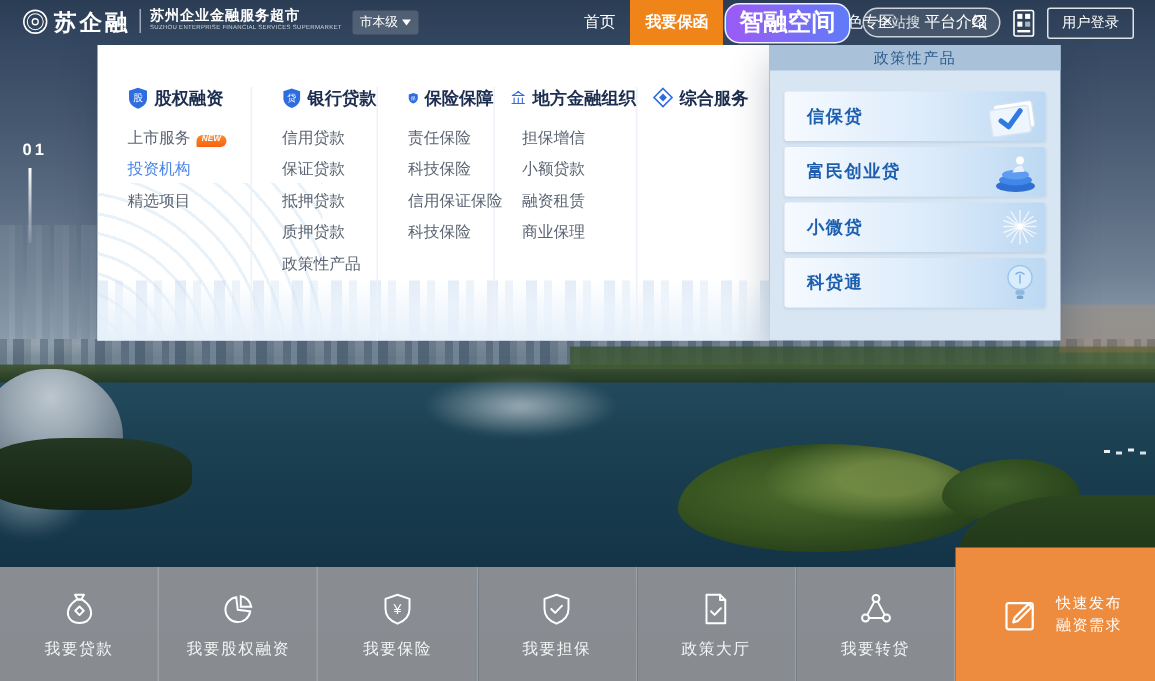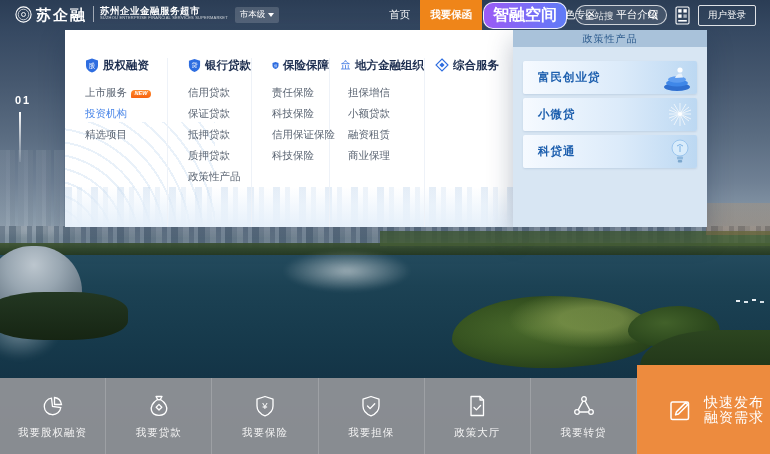--- a/index.html
+++ b/index.html
@@ -105,21 +105,21 @@
     background:linear-gradient(180deg,#ffffff 0%,rgba(255,255,255,.1) 100%);}
 
   
   .actionbar{position:absolute;left:0;right:0;bottom:0;height:76px;display:flex;z-index:25;}
   .acell{width:106.2px;background:rgba(144,147,151,.94);border-right:1px solid rgba(255,255,255,.18);
     display:flex;flex-direction:column;align-items:center;justify-content:center;gap:7px;cursor:pointer;}
   .acell .alabel{color:#f4f4f4;font-size:10.5px;letter-spacing:1px;white-space:nowrap;}
   .quick{position:absolute;right:0;bottom:0;width:133px;height:89px;background:#ED8B3E;z-index:26;
     display:flex;align-items:center;cursor:pointer;}
   .quick .qicon{margin-left:30px;}
-  .quick .qtext{margin-left:10px;color:#fff;font-size:14px;letter-spacing:1px;line-height:15px;}
+  .quick .qtext{margin-left:10px;color:#fff;font-size:10px;letter-spacing:1px;line-height:15px;}
 </style>
 </head>
 <body>
 
 <div class="stage">
 
   <div class="hero">
     <div class="far-city"></div>
     <div class="shore"></div>
     <div class="shore-green"></div>
@@ -296,20 +296,30 @@
         </svg>
         <span class="ttl">综合服务</span>
       </div>
     </div>
   </div>
 
   <div class="policy">
     <div class="policy-head">政策性产品</div>
     <div class="pcards">
       <div class="pcard">
+        <span class="plabel">信保贷</span>
+        <svg class="art" width="46" height="29">
+          <g transform="rotate(-8 32 14)">
+            <rect x="16" y="5" width="26" height="18" rx="2" fill="#fff" stroke="#cfe0f2"></rect>
+            <rect x="13" y="8" width="26" height="18" rx="2" fill="#eef5fc" stroke="#d8e6f3"></rect>
+            <path d="M20 16 l4.5 4.5 9-9.5" stroke="#2f7ae0" stroke-width="3.4" fill="none" stroke-linecap="round" stroke-linejoin="round"></path>
+          </g>
+        </svg>
+      </div>
+      <div class="pcard">
         <span class="plabel">富民创业贷</span>
         <svg class="art" width="46" height="29">
           <ellipse cx="30" cy="24" rx="13" ry="4" fill="#2f6fd0"></ellipse>
           <ellipse cx="30" cy="20" rx="11" ry="3.6" fill="#3f87e8"></ellipse>
           <ellipse cx="30" cy="16.5" rx="9" ry="3.2" fill="#5d9cf0"></ellipse>
           <circle cx="33" cy="7" r="2.6" fill="#fff"></circle>
           <path d="M28 15 q2 -5 6.5 -4.5 l1.5 4" fill="#e8f1fb"></path>
         </svg>
       </div>
       <div class="pcard">
@@ -329,36 +339,36 @@
           <rect x="30" y="19.5" width="6" height="3" rx="1" fill="#8fb8dd"></rect>
           <rect x="30.8" y="23" width="4.4" height="2.4" rx="1" fill="#7aa6cc"></rect>
         </svg>
       </div>
     </div>
   </div>
 
   <div class="actionbar">
     <div class="acell">
       <svg width="26" height="26" viewBox="0 0 26 26">
-        <g fill="none" stroke="#fff" stroke-width="1.3">
-          <path d="M11.5 5.2 A8.3 8.3 0 1 0 20.8 14.5 L12.5 13.5 Z"></path>
-          <path d="M14.5 4.5 A8.3 8.3 0 0 1 21.5 11.5 L14.5 11.5 Z"></path>
-        </g>
-      </svg>
-      <span class="alabel">我要股权融资</span>
-    </div>
-    <div class="acell">
-      <svg width="26" height="26" viewBox="0 0 26 26">
         <g fill="none" stroke="#fff" stroke-width="1.3" stroke-linejoin="round">
           <path d="M10 3.5 h6 l-1.8 3.2 h-2.4 Z"></path>
           <path d="M11.2 6.7 C6.5 9.5 4.5 14 5.5 17.5 C6.4 20.6 9.2 22.3 13 22.3 C16.8 22.3 19.6 20.6 20.5 17.5 C21.5 14 19.5 9.5 14.8 6.7 Z"></path>
           <rect x="11" y="12.2" width="4" height="4" transform="rotate(45 13 14.2)"></rect>
         </g>
       </svg>
       <span class="alabel">我要贷款</span>
+    </div>
+    <div class="acell">
+      <svg width="26" height="26" viewBox="0 0 26 26">
+        <g fill="none" stroke="#fff" stroke-width="1.3">
+          <path d="M11.5 5.2 A8.3 8.3 0 1 0 20.8 14.5 L12.5 13.5 Z"></path>
+          <path d="M14.5 4.5 A8.3 8.3 0 0 1 21.5 11.5 L14.5 11.5 Z"></path>
+        </g>
+      </svg>
+      <span class="alabel">我要股权融资</span>
     </div>
     <div class="acell">
       <svg width="26" height="26" viewBox="0 0 26 26">
         <path d="M13 3.5 L21 6.2 V13 C21 17.8 17.8 21 13 22.8 C8.2 21 5 17.8 5 13 V6.2 Z" fill="none" stroke="#fff" stroke-width="1.3" stroke-linejoin="round"></path>
         <text x="13" y="16.2" font-size="9.5" fill="#fff" text-anchor="middle">¥</text>
       </svg>
       <span class="alabel">我要保险</span>
     </div>
     <div class="acell">
       <svg width="26" height="26" viewBox="0 0 26 26">

